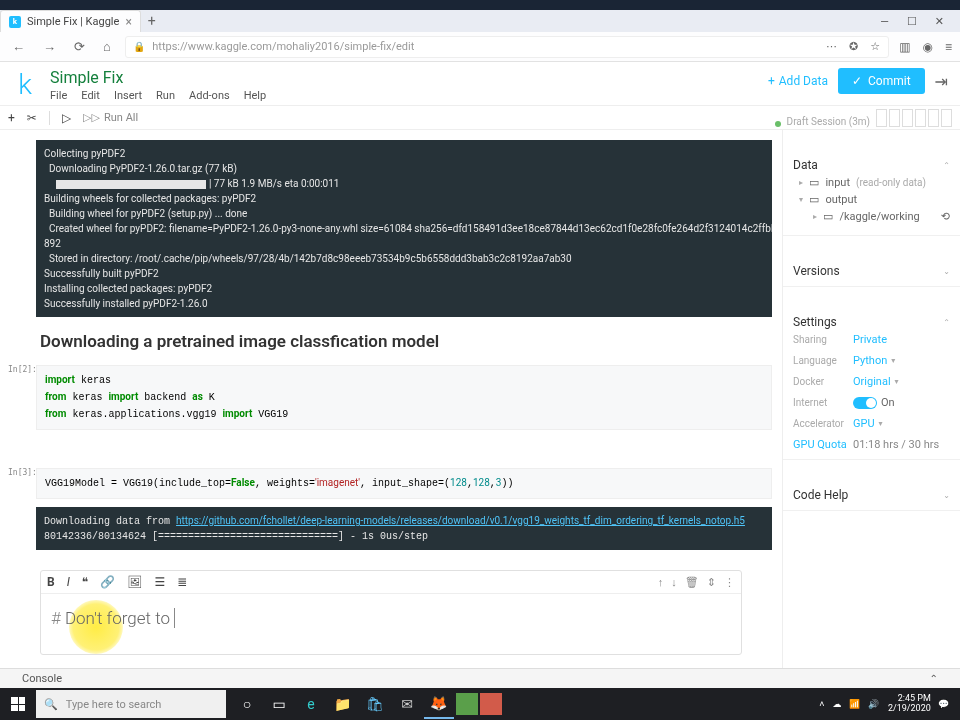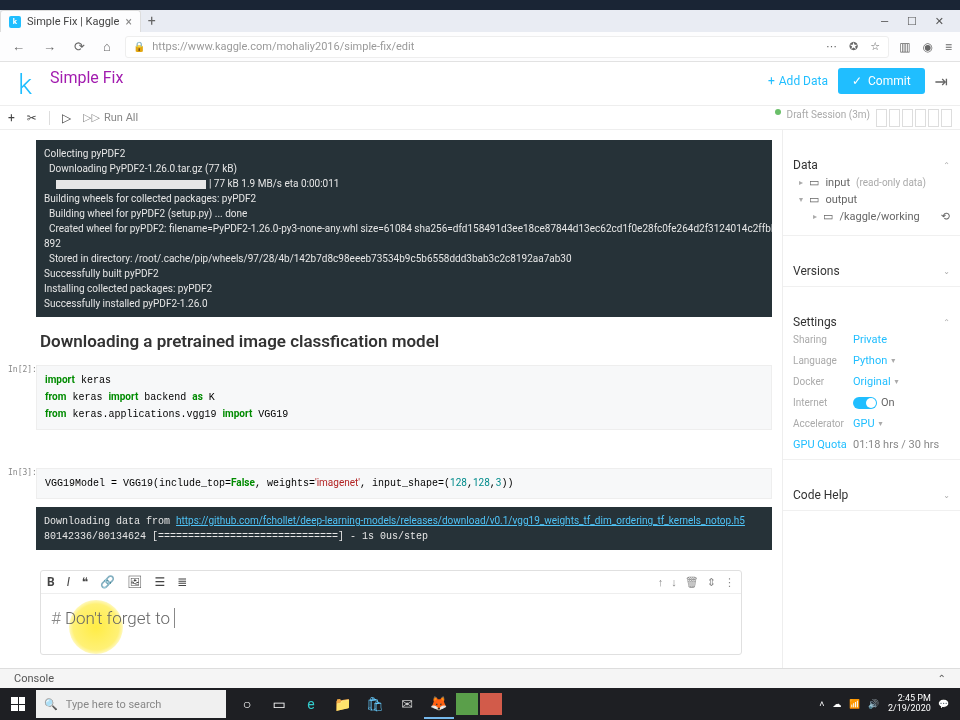--- a/index.html
+++ b/index.html
@@ -17,32 +17,32 @@
 .nav-btn { color: #666; font-size: 13px; padding: 2px 4px; }
 .url-area { flex: 1; display: flex; align-items: center; background: #fff; border: 1px solid #eee; border-radius: 3px; height: 22px; padding: 0 8px; gap: 6px; }
 .url-area .lock { color: #888; font-size: 10px; }
 .url-area input { border: none; outline: none; flex: 1; font-size: 11px; color: #9a9a9a; background: transparent; }
 .url-icons { display: flex; gap: 12px; color: #666; font-size: 11px; }
 .right-icons { display: flex; gap: 12px; color: #666; font-size: 12px; }
 
 .app-header { height: 44px; display: flex; align-items: flex-start; padding: 6px 0 0 0; border-bottom: 1px solid #eee; }
 .k-logo { width: 50px; display: flex; align-items: center; justify-content: center; color: #20beff; font-size: 28px; font-weight: 300; }
 .header-center { flex: 1; display: flex; flex-direction: column; gap: 2px; }
-.nb-title { font-size: 16px; color: #a21caf; font-weight: 400; }
+.nb-title { font-size: 16px; color: #15803d; font-weight: 400; }
 .menu-row { display: flex; gap: 14px; font-size: 11px; color: #555; }
 .header-right { display: flex; align-items: center; gap: 10px; padding-right: 12px; }
 .add-data { color: #20beff; font-size: 12px; display: flex; align-items: center; gap: 4px; }
 .commit-btn { background: #20beff; color: #fff; padding: 6px 14px; border-radius: 3px; font-size: 12px; display: flex; align-items: center; gap: 6px; }
 .sidebar-toggle { color: #666; font-size: 16px; }
 
 .toolbar { height: 24px; border-bottom: 1px solid #eee; display: flex; align-items: center; padding: 0 8px; gap: 12px; }
 .tb-btn { color: #444; font-size: 12px; }
 .tb-sep { width: 1px; height: 14px; background: #ddd; }
 .run-all { color: #888; font-size: 11px; display: flex; align-items: center; gap: 4px; }
-.session-info { margin-left: auto; font-size: 10px; color: #aaa; display: flex; align-items: flex-start; gap: 6px; }
+.session-info { margin-left: auto; font-size: 10px; color: #aaa; display: flex; align-items: flex-end; gap: 6px; }
 .session-dot { width: 6px; height: 6px; background: #6abf69; border-radius: 50%; }
 .meters { display: flex; gap: 2px; }
 .meter { width: 11px; height: 18px; border: 1px solid #ddd; position: relative; font-size: 5px; color: #ccc; display: flex; align-items: flex-start; justify-content: center; padding-top: 1px; writing-mode: horizontal-tb; }
 
 .main-area { flex: 1; display: flex; overflow: hidden; }
 .notebook { flex: 1; overflow-y: auto; padding: 6px 4px 10px 4px; position: relative; }
 .notebook::-webkit-scrollbar { width: 12px; }
 .notebook::-webkit-scrollbar-track { background: #f5f5f5; }
 .notebook::-webkit-scrollbar-thumb { background: #ccc; border-radius: 6px; }
 
@@ -73,21 +73,21 @@
 .tree-row .sub { color: #aaa; font-size: 10px; }
 .chev { font-size: 8px; color: #aaa; }
 .settings-tbl { display: grid; grid-template-columns: 60px 1fr; row-gap: 8px; padding-top: 4px; align-items: center; }
 .settings-tbl .lbl { color: #aaa; font-size: 10px; }
 .settings-tbl .val { color: #20beff; font-size: 11px; display: flex; align-items: center; gap: 4px; }
 .toggle { width: 24px; height: 12px; background: #20beff; border-radius: 6px; position: relative; }
 .toggle::after { content: ''; position: absolute; right: 1px; top: 1px; width: 10px; height: 10px; background: #fff; border-radius: 50%; }
 .quota-link { color: #20beff; }
 .quota-val { color: #888; }
 
-.console-bar { height: 20px; background: #f5f5f5; border-top: 1px solid #ddd; display: flex; align-items: center; padding: 0 14px; font-size: 11px; color: #555; }
+.console-bar { height: 20px; background: #f5f5f5; border-top: 1px solid #ddd; display: flex; align-items: center; padding: 0 22px; font-size: 11px; color: #555; }
 .console-bar .chev-up { margin-left: auto; font-size: 10px; }
 
 .taskbar { height: 32px; background: #1e1f23; display: flex; align-items: center; padding: 0 2px; gap: 2px; }
 .start { width: 32px; height: 32px; display: flex; align-items: center; justify-content: center; }
 .win-logo { width: 14px; height: 14px; display: grid; grid-template-columns: 1fr 1fr; grid-template-rows: 1fr 1fr; gap: 1px; }
 .win-logo div { background: #fff; }
 .search-box { flex: 0 0 190px; height: 28px; background: #f0f0f0; display: flex; align-items: center; padding: 0 8px; gap: 8px; font-size: 11px; color: #888; margin-right: 4px; }
 .task-icon { width: 30px; height: 30px; display: flex; align-items: center; justify-content: center; color: #fff; font-size: 14px; }
 .task-icon.active { border-bottom: 2px solid #76b9ed; }
 .tray { margin-left: auto; display: flex; align-items: center; gap: 8px; color: #fff; font-size: 9px; padding-right: 8px; }
@@ -130,20 +130,28 @@
     <span>▥</span>
     <span>◉</span>
     <span>≡</span>
   </div>
 </div>
 
 <div class="app-header">
   <div class="k-logo">k</div>
   <div class="header-center">
     <div class="nb-title">Simple Fix</div>
+    <div class="menu-row">
+      <span>File</span>
+      <span>Edit</span>
+      <span>Insert</span>
+      <span>Run</span>
+      <span>Add-ons</span>
+      <span>Help</span>
+    </div>
   </div>
   <div class="header-right">
     <div class="add-data">
       <span>+</span>
       <span>Add Data</span>
     </div>
     <div class="commit-btn">
       <span>✓</span>
       <span>Commit</span>
     </div>

